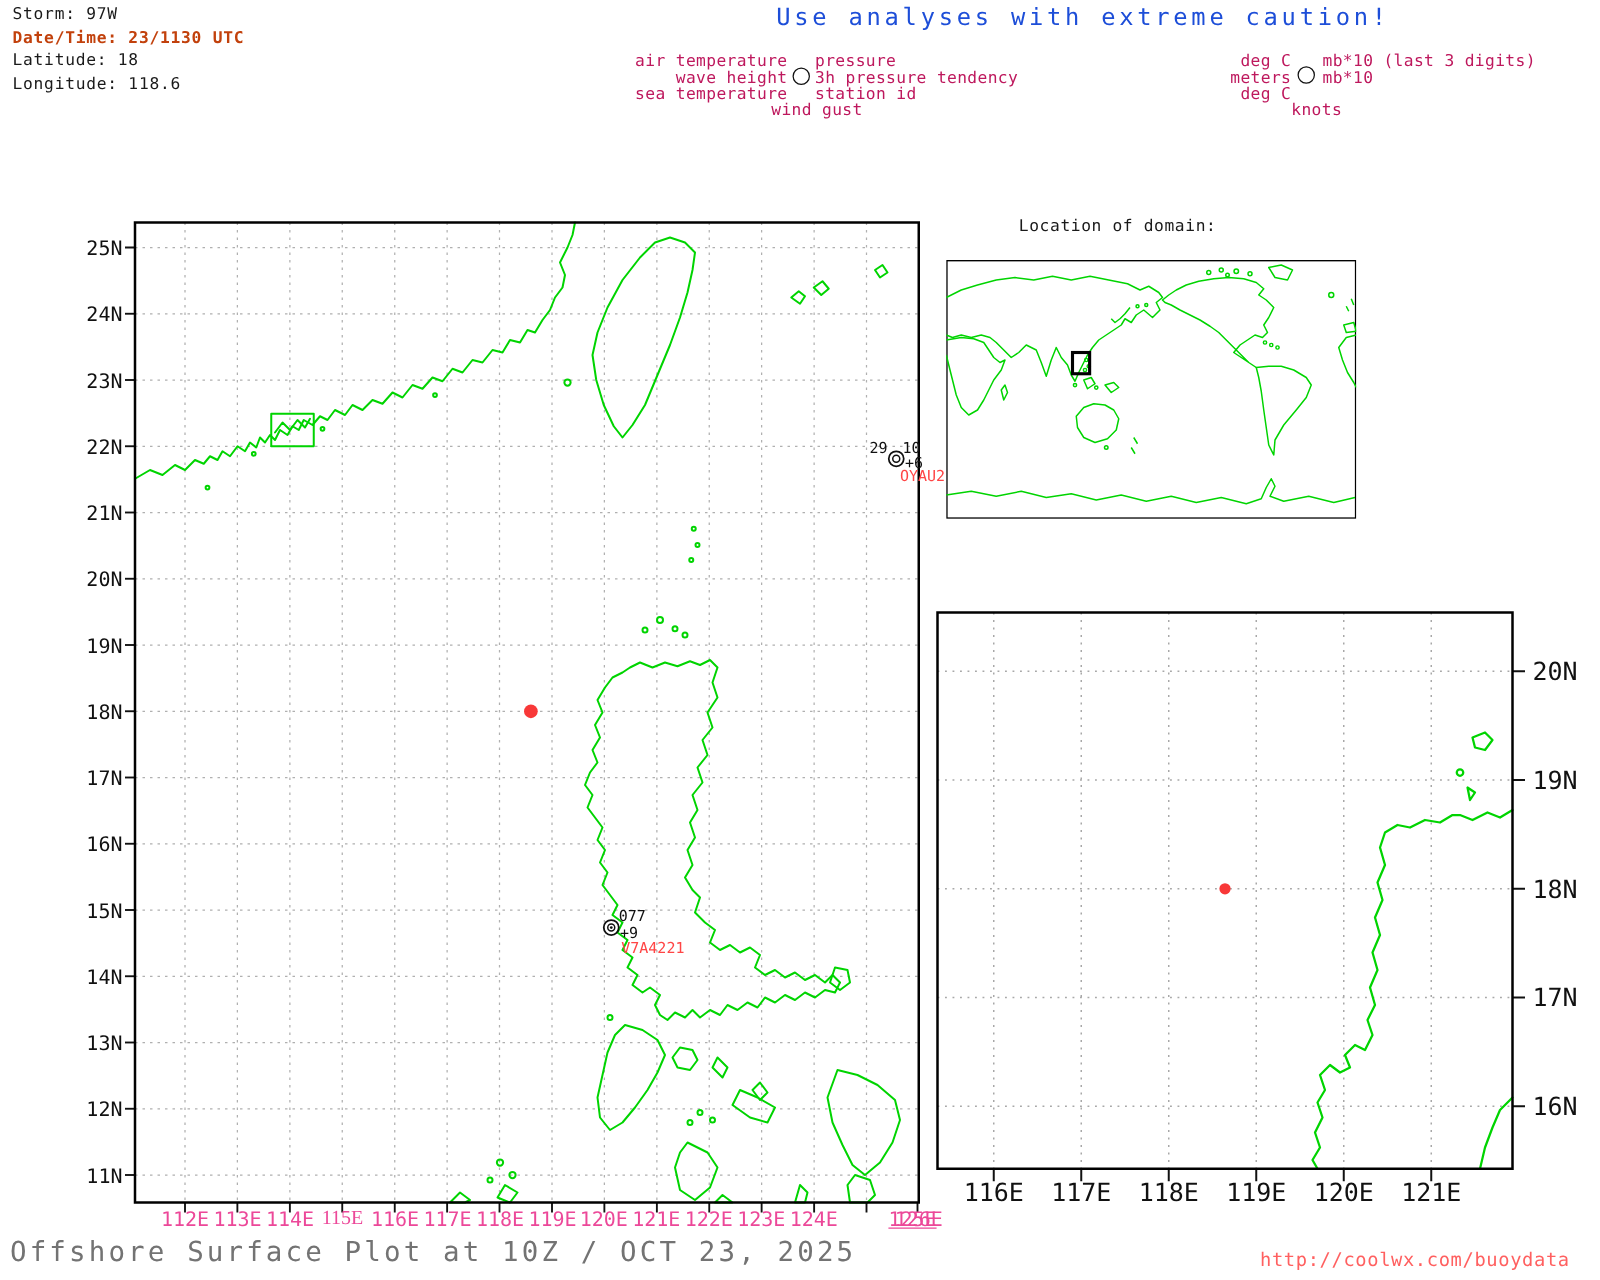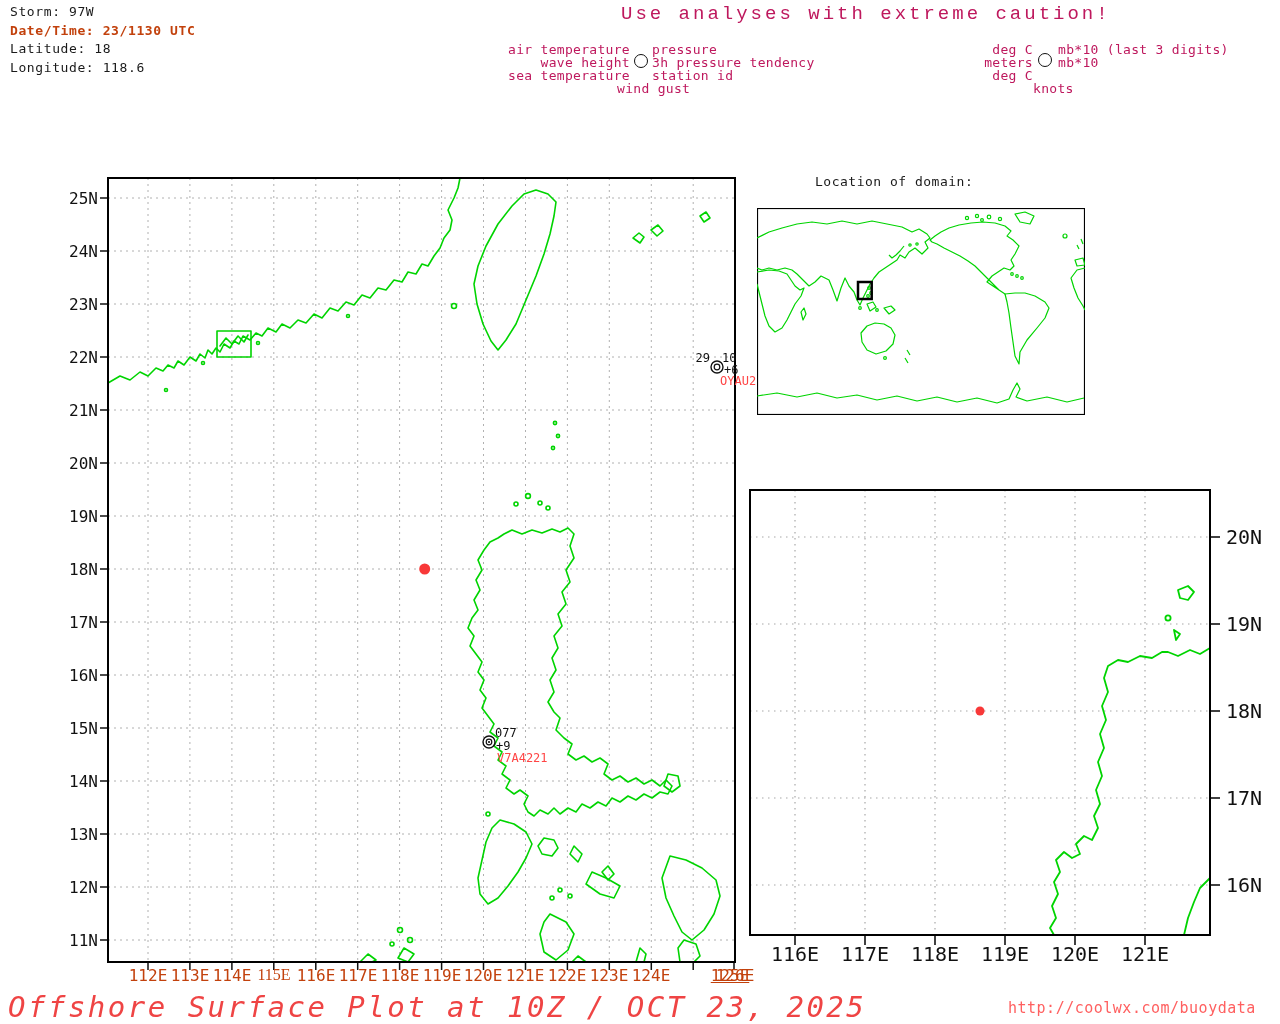--- a/index.html
+++ b/index.html
@@ -2,32 +2,32 @@
 <html><head>
 <meta charset="utf-8">
 <style>
   html,body{margin:0;padding:0;background:#ffffff;width:1280px;height:1024px;overflow:hidden;}
   .mono{font-family:"DejaVu Sans Mono","Liberation Mono",monospace;}
   .abs{position:absolute;}
   #stage{position:relative;width:1280px;height:1024px;background:#fff;}
   .hdr-line{font-size:13px;letter-spacing:.6px;color:#1a1a1a;line-height:18.5px;white-space:pre;}
   .red{color:#ff5a5a;}
   .boldred{color:#c2410c;font-weight:bold;}
-  .caution{font-size:19px;letter-spacing:3px;color:#be185d;white-space:pre;font-family:Liberation Mono, monospace;}
+  .caution{font-size:19px;letter-spacing:3px;color:#1d4ed8;white-space:pre;}
   .legend-txt{font-size:13px;letter-spacing:.3px;color:#be185d;white-space:pre;}
   .legend-circle{width:12px;height:12px;border:1.6px solid #111;border-radius:50%;background:#fff;}
   .warning{font-size:13px;letter-spacing:1px;color:#ff5555;white-space:pre;}
   .map-label{font-size:13px;letter-spacing:.5px;color:#1a1a1a;white-space:pre;}
-  .tickx{font-size:16px;color:#c2410c;text-align:center;width:48px;}
+  .tickx{font-size:16px;color:#ec4899;text-align:center;width:48px;}
   .ticky{font-size:16px;color:#111;text-align:right;width:42px;}
   .tickx2{font-size:20px;color:#111;text-align:center;width:64px;}
   .ticky2{font-size:20px;color:#111;text-align:left;width:54px;}
   .stn{font-size:12px;color:#111;white-space:pre;line-height:12px;}
   .stn-id{color:#ff4545;}
-  .title{font-size:29px;letter-spacing:2.5px;color:#ef4444;white-space:pre;font-style:italic;}
+  .title{font-size:22px;letter-spacing:2.5px;color:#737373;white-space:pre;}
   .url{font-size:15px;letter-spacing:.5px;color:#ff6060;white-space:pre;}
 </style>
 </head>
 <body>
 
 <div id="stage">
 
   <div class="abs mono" style="left:10px;top:3px;">
     <div class="hdr-line">Storm: 97W</div>
     <div class="hdr-line boldred">Date/Time: 23/1130 UTC</div>

